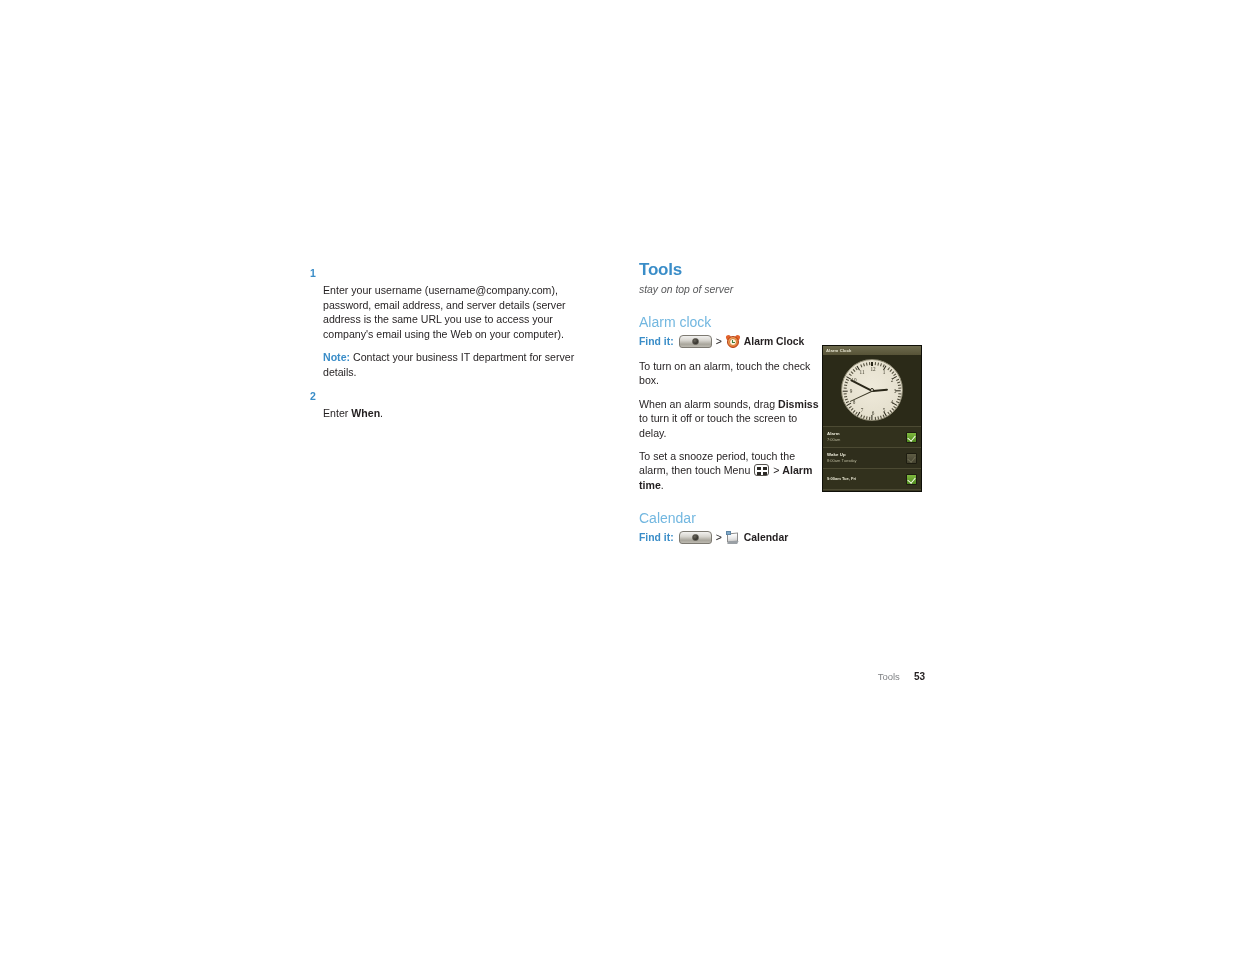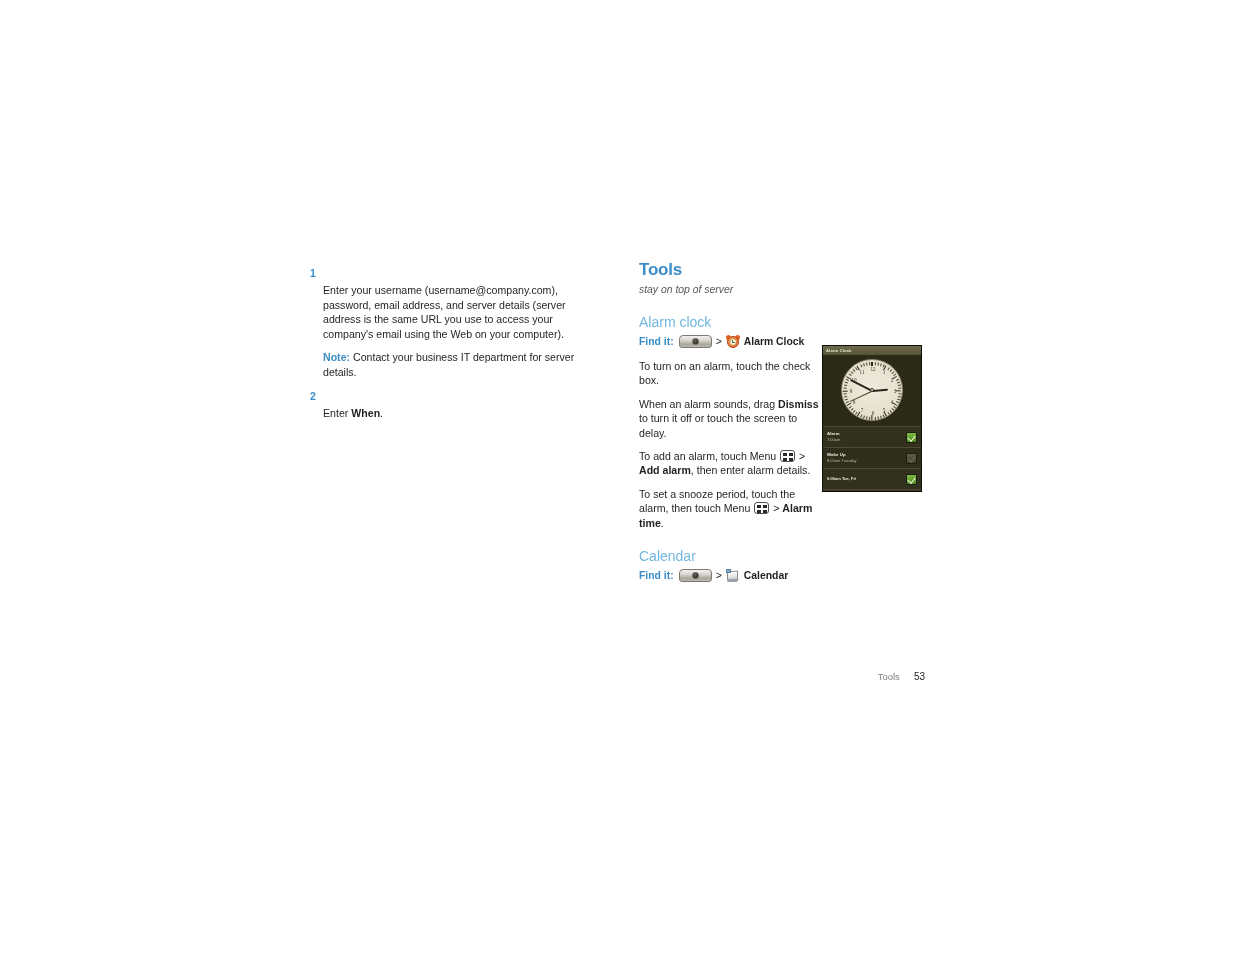--- a/index.html
+++ b/index.html
@@ -403,21 +403,21 @@
     position: absolute;
     left: 0;
     top: 671px;
     width: 925px;
     text-align: right;
     font-size: 9.5px;
     color: #808285;
   }
   .footer .pg {
     color: #231f20;
-    font-weight: normal;
+    font-weight: bold;
     font-size: 10px;
     margin-left: 14px;
   }
 </style>
 </head>
 <body>
 
 <div class="page">
 
   <div class="col-left">
@@ -461,23 +461,20 @@
     </div>
 
     <p class="body first">
       <span>To turn on an alarm, touch the check box.</span>
     </p>
 
     <p class="body">
       <span>When an alarm sounds, drag </span><b>Dismiss</b><span> to turn it off or touch the screen to delay.</span>
     </p>
 
-    <p class="body">
-      <span>To add an alarm, touch Menu </span><span class="menukey"><i class="a"></i><i class="b"></i><i class="c"></i><i class="d"></i></span><span> &gt; </span><b>Add alarm</b><span>, then enter alarm details.</span>
-    </p>
 
     <p class="body">
       <span>To set a snooze period, touch the alarm, then touch Menu </span><span class="menukey"><i class="a"></i><i class="b"></i><i class="c"></i><i class="d"></i></span><span> &gt; </span><b>Alarm time</b><span>.</span>
     </p>
 
     <h2 class="sub-head">Calendar</h2>
 
     <div class="findit">
       <span class="findit-label">Find it:</span>
       <span class="homekey"></span>

